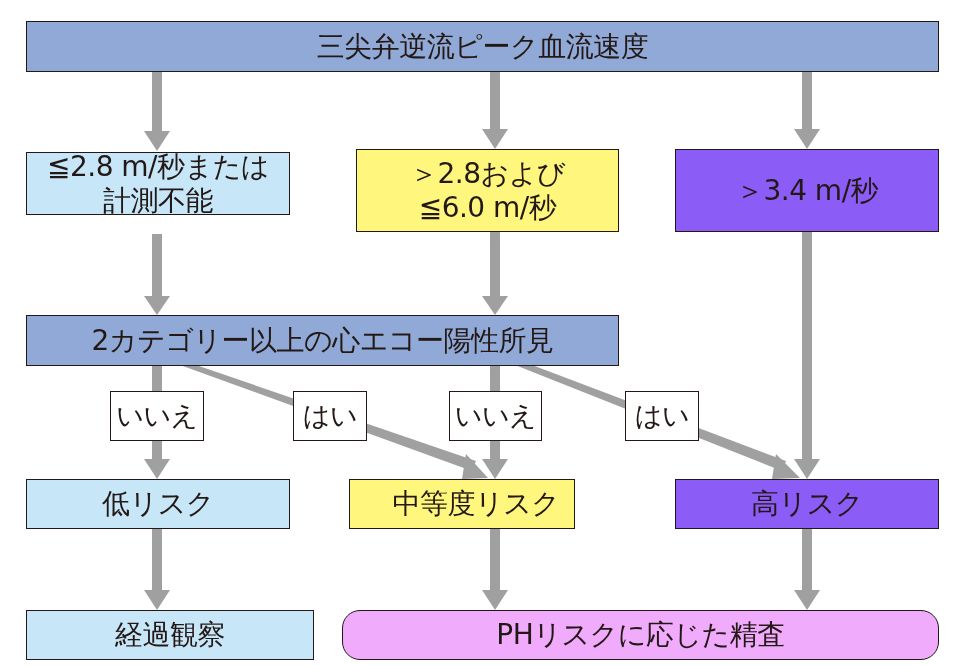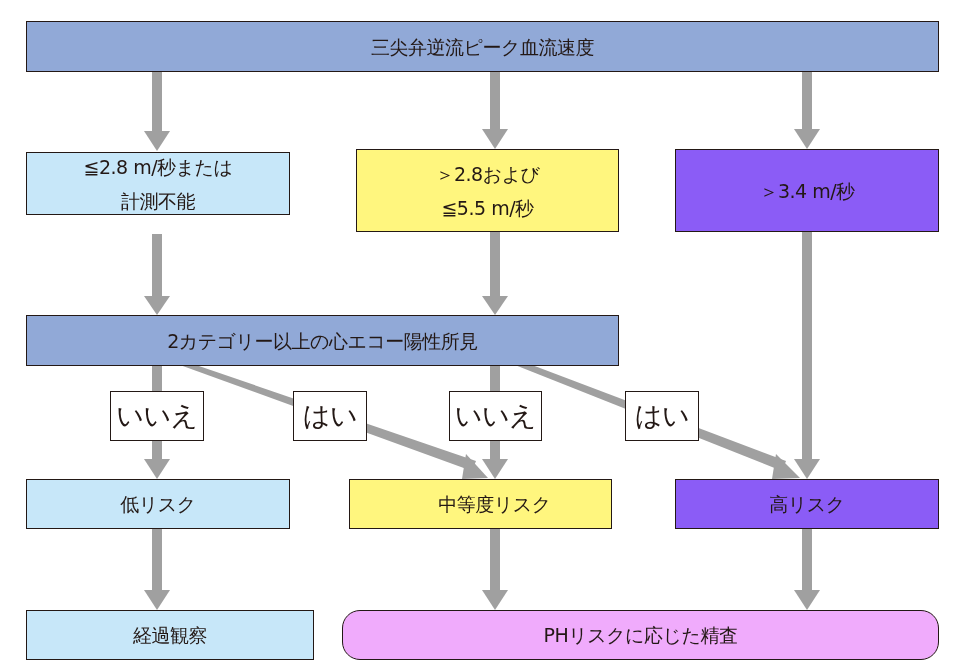--- a/index.html
+++ b/index.html
@@ -1,20 +1,20 @@
 <!DOCTYPE html>
 <html><head>
 <meta charset="utf-8">
 <style>
   html, body { margin: 0; padding: 0; background: #ffffff; }
   body { width: 968px; height: 666px; position: relative; overflow: hidden;
          font-family: "DejaVu Sans", "Liberation Sans", sans-serif; color: #231815; }
   .box { position: absolute; box-sizing: border-box; border: 1.5px solid #231815;
          display: flex; align-items: center; justify-content: center; text-align: center;
-         font-size: 19px; line-height: 34px; letter-spacing: -0.5px; }
+         font-size: 28px; line-height: 34px; letter-spacing: -0.5px; }
   .blue { background: #91a9d7; }
   .lightblue { background: #c7e7f9; }
   .yellow { background: #fff67e; }
   .orange { background: #8b5cf6; }
   .pink { background: #f0abfc; border-radius: 18px; }
   .label { background: #ffffff; font-size: 27px; }
   .text { white-space: pre-line; }
   svg#arrows { position: absolute; left: 0; top: 0; }
 </style>
 </head>
@@ -88,21 +88,21 @@
 <div class="box blue" style="left:26px; top:21px; width:913px; height:51px;">
   <span class="text">三尖弁逆流ピーク血流速度</span>
 </div>
 
 <div class="box lightblue" style="left:26px; top:152px; width:264px; height:63px;">
   <span class="text">≦2.8 m/秒または
 計測不能</span>
 </div>
 <div class="box yellow" style="left:356px; top:149px; width:263px; height:83px;">
   <span class="text">＞2.8および
-≦5.5 m/秒</span>
+≦6.0 m/秒</span>
 </div>
 <div class="box orange" style="left:675px; top:149px; width:264px; height:83px;">
   <span class="text">＞3.4 m/秒</span>
 </div>
 
 <div class="box blue" style="left:26px; top:315px; width:593px; height:51px;">
   <span class="text">2カテゴリー以上の心エコー陽性所見</span>
 </div>
 
 <div class="box label" style="left:110px; top:391px; width:94px; height:50px;">
@@ -114,21 +114,21 @@
 <div class="box label" style="left:449px; top:391px; width:93px; height:50px;">
   <span>いいえ</span>
 </div>
 <div class="box label" style="left:625px; top:391px; width:74px; height:50px;">
   <span>はい</span>
 </div>
 
 <div class="box lightblue" style="left:26px; top:479px; width:264px; height:50px;">
   <span>低リスク</span>
 </div>
-<div class="box yellow" style="left:349px; top:479px; width:263px; height:50px;padding-left:28px;">
+<div class="box yellow" style="left:349px; top:479px; width:226px; height:50px;padding-left:28px;">
   <span>中等度リスク</span>
 </div>
 <div class="box orange" style="left:675px; top:479px; width:264px; height:50px;">
   <span>高リスク</span>
 </div>
 
 <div class="box lightblue" style="left:26px; top:610px; width:288px; height:50px;">
   <span>経過観察</span>
 </div>
 <div class="box pink" style="left:342px; top:610px; width:597px; height:50px;">

